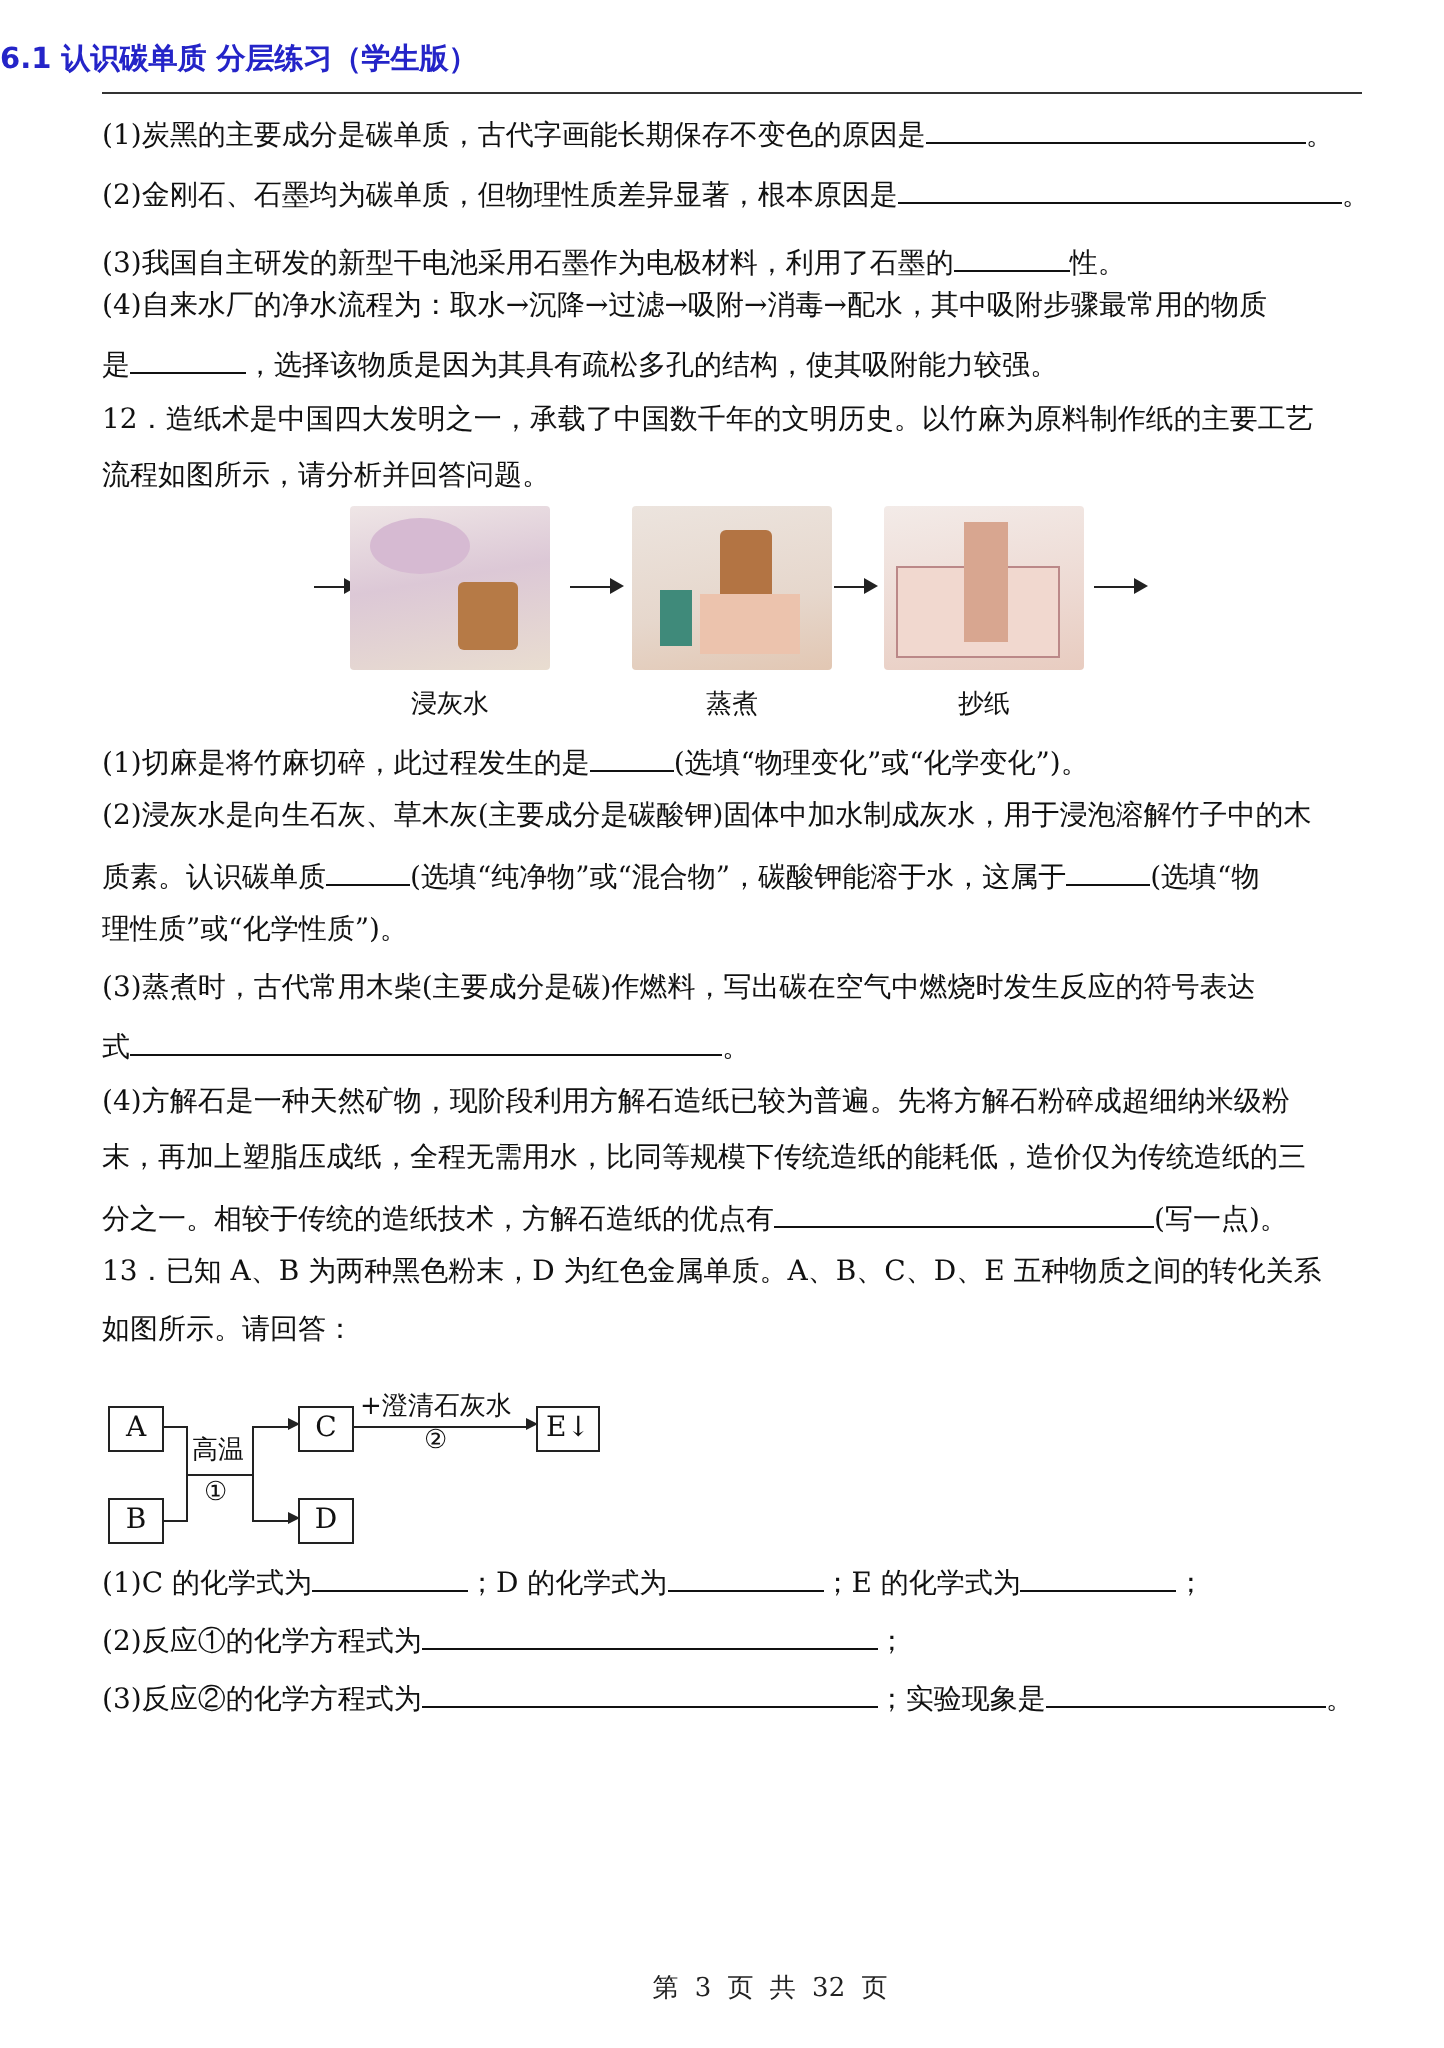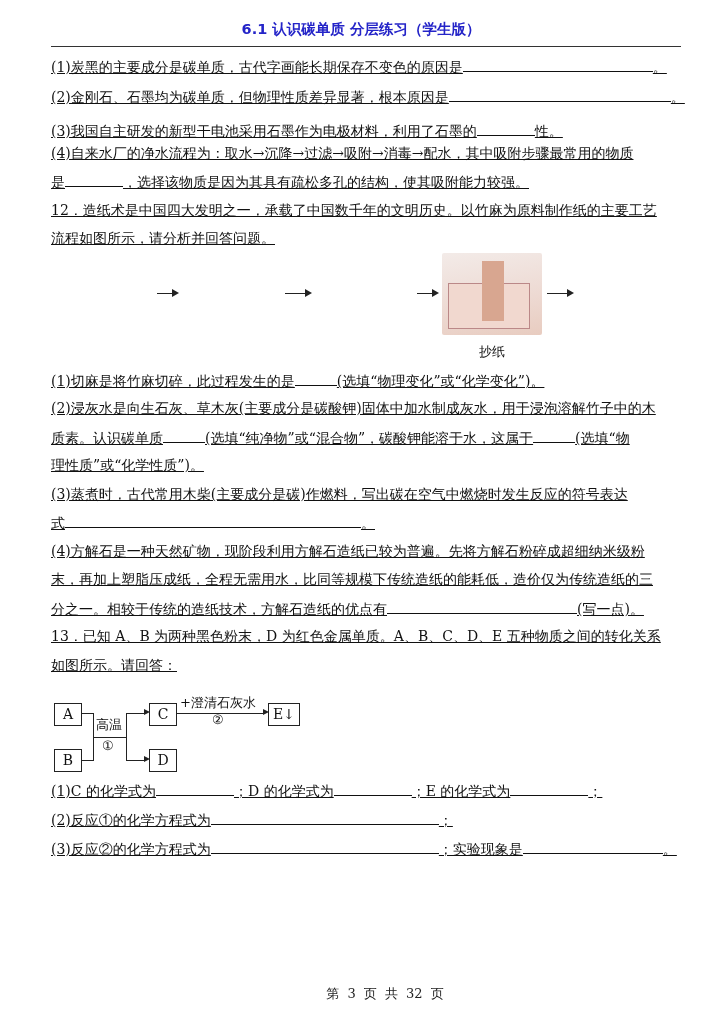--- a/index.html
+++ b/index.html
@@ -1,21 +1,21 @@
 <!DOCTYPE html>
 <html><head>
 <meta charset="utf-8">
 <style>
   html, body { margin: 0; padding: 0; background: #fff; }
   body { width: 722px; height: 1024px; position: relative; overflow: hidden;
          font-family: "DejaVu Serif", "Liberation Serif", serif; color: #111; }
-  .header-title { position: absolute; top: 20px; left: 0; width: 722px; text-align: center;
+  .header-title { position: absolute; top: 20px; left: 0; width: 722px; 
                   font-size: 14.5px; font-weight: bold; color: #2424c8; font-family: "DejaVu Sans", sans-serif; }
   .header-rule { position: absolute; top: 46px; left: 51px; width: 630px; height: 0; border-top: 1.2px solid #333; }
-  .line { position: absolute; left: 51px; font-size: 14px; line-height: 20px; white-space: nowrap; text-decoration: underline; }
+  .line { position: absolute; left: 51px; font-size: 14px; line-height: 20px; white-space: nowrap; }
   .blank { display: inline-block; border-bottom: 1.2px solid #111; height: 15px; vertical-align: baseline; }
   .flow { position: absolute; top: 253px; left: 50px; width: 640px; height: 110px; }
   .step { position: absolute; top: 0; width: 100px; }
   .step .pic { width: 100px; height: 82px; border-radius: 2px; position: relative; overflow: hidden; }
   .step .cap { text-align: center; font-size: 13px; margin-top: 8px; font-family: "DejaVu Sans", sans-serif; }
   .arrow { position: absolute; top: 40px; height: 0; border-top: 1.5px solid #222; }
   .arrow::after { content: ""; position: absolute; right: -2px; top: -5px; border-left: 7px solid #222;
                   border-top: 4px solid transparent; border-bottom: 4px solid transparent; }
   .dgm { position: absolute; top: 694px; left: 40px; width: 320px; height: 100px; }
   .box { position: absolute; border: 1.2px solid #222; width: 26px; height: 21px; text-align: center;
@@ -42,21 +42,36 @@
 <div class="line" style="top:143px">(4)自来水厂的净水流程为：取水→沉降→过滤→吸附→消毒→配水，其中吸附步骤最常用的物质</div>
 <div class="line" style="top:171px">
   <span>是</span><span class="blank" style="width:58px"></span><span>，选择该物质是因为其具有疏松多孔的结构，使其吸附能力较强。</span>
 </div>
 
 <div class="line" style="top:200px">12．造纸术是中国四大发明之一，承载了中国数千年的文明历史。以竹麻为原料制作纸的主要工艺</div>
 <div class="line" style="top:228px">流程如图所示，请分析并回答问题。</div>
 
 <div class="flow">
   <div class="arrow" style="left:107px;width:20px"></div>
+  <div class="step" style="left:125px">
+    <div class="pic" style="background:linear-gradient(170deg,#efe6e6 0%,#dcc8d6 45%,#e9ddd0 100%)">
+      <div style="position:absolute;left:54px;top:38px;width:30px;height:34px;background:#b67a46;border-radius:3px"></div>
+      <div style="position:absolute;left:10px;top:6px;width:50px;height:28px;background:#d6bad2;border-radius:50%"></div>
+    </div>
+    <div class="cap">浸灰水</div>
+  </div>
   <div class="arrow" style="left:235px;width:25px"></div>
+  <div class="step" style="left:266px">
+    <div class="pic" style="background:linear-gradient(170deg,#ece4de 0%,#e6d7cc 60%,#e2c7b3 100%)">
+      <div style="position:absolute;left:44px;top:12px;width:26px;height:36px;background:#b37443;border-radius:3px"></div>
+      <div style="position:absolute;left:34px;top:44px;width:50px;height:30px;background:#ecc3ad"></div>
+      <div style="position:absolute;left:14px;top:42px;width:16px;height:28px;background:#3f8a7a"></div>
+    </div>
+    <div class="cap">蒸煮</div>
+  </div>
   <div class="arrow" style="left:367px;width:20px"></div>
   <div class="step" style="left:392px">
     <div class="pic" style="background:linear-gradient(170deg,#f3ebe8 0%,#edd9d2 60%,#e8ccc0 100%)">
       <div style="position:absolute;left:6px;top:30px;width:80px;height:44px;background:#f1d8cf;border:1px solid #b88"></div>
       <div style="position:absolute;left:40px;top:8px;width:22px;height:60px;background:#d8a690"></div>
     </div>
     <div class="cap">抄纸</div>
   </div>
   <div class="arrow" style="left:497px;width:25px"></div>
 </div>

